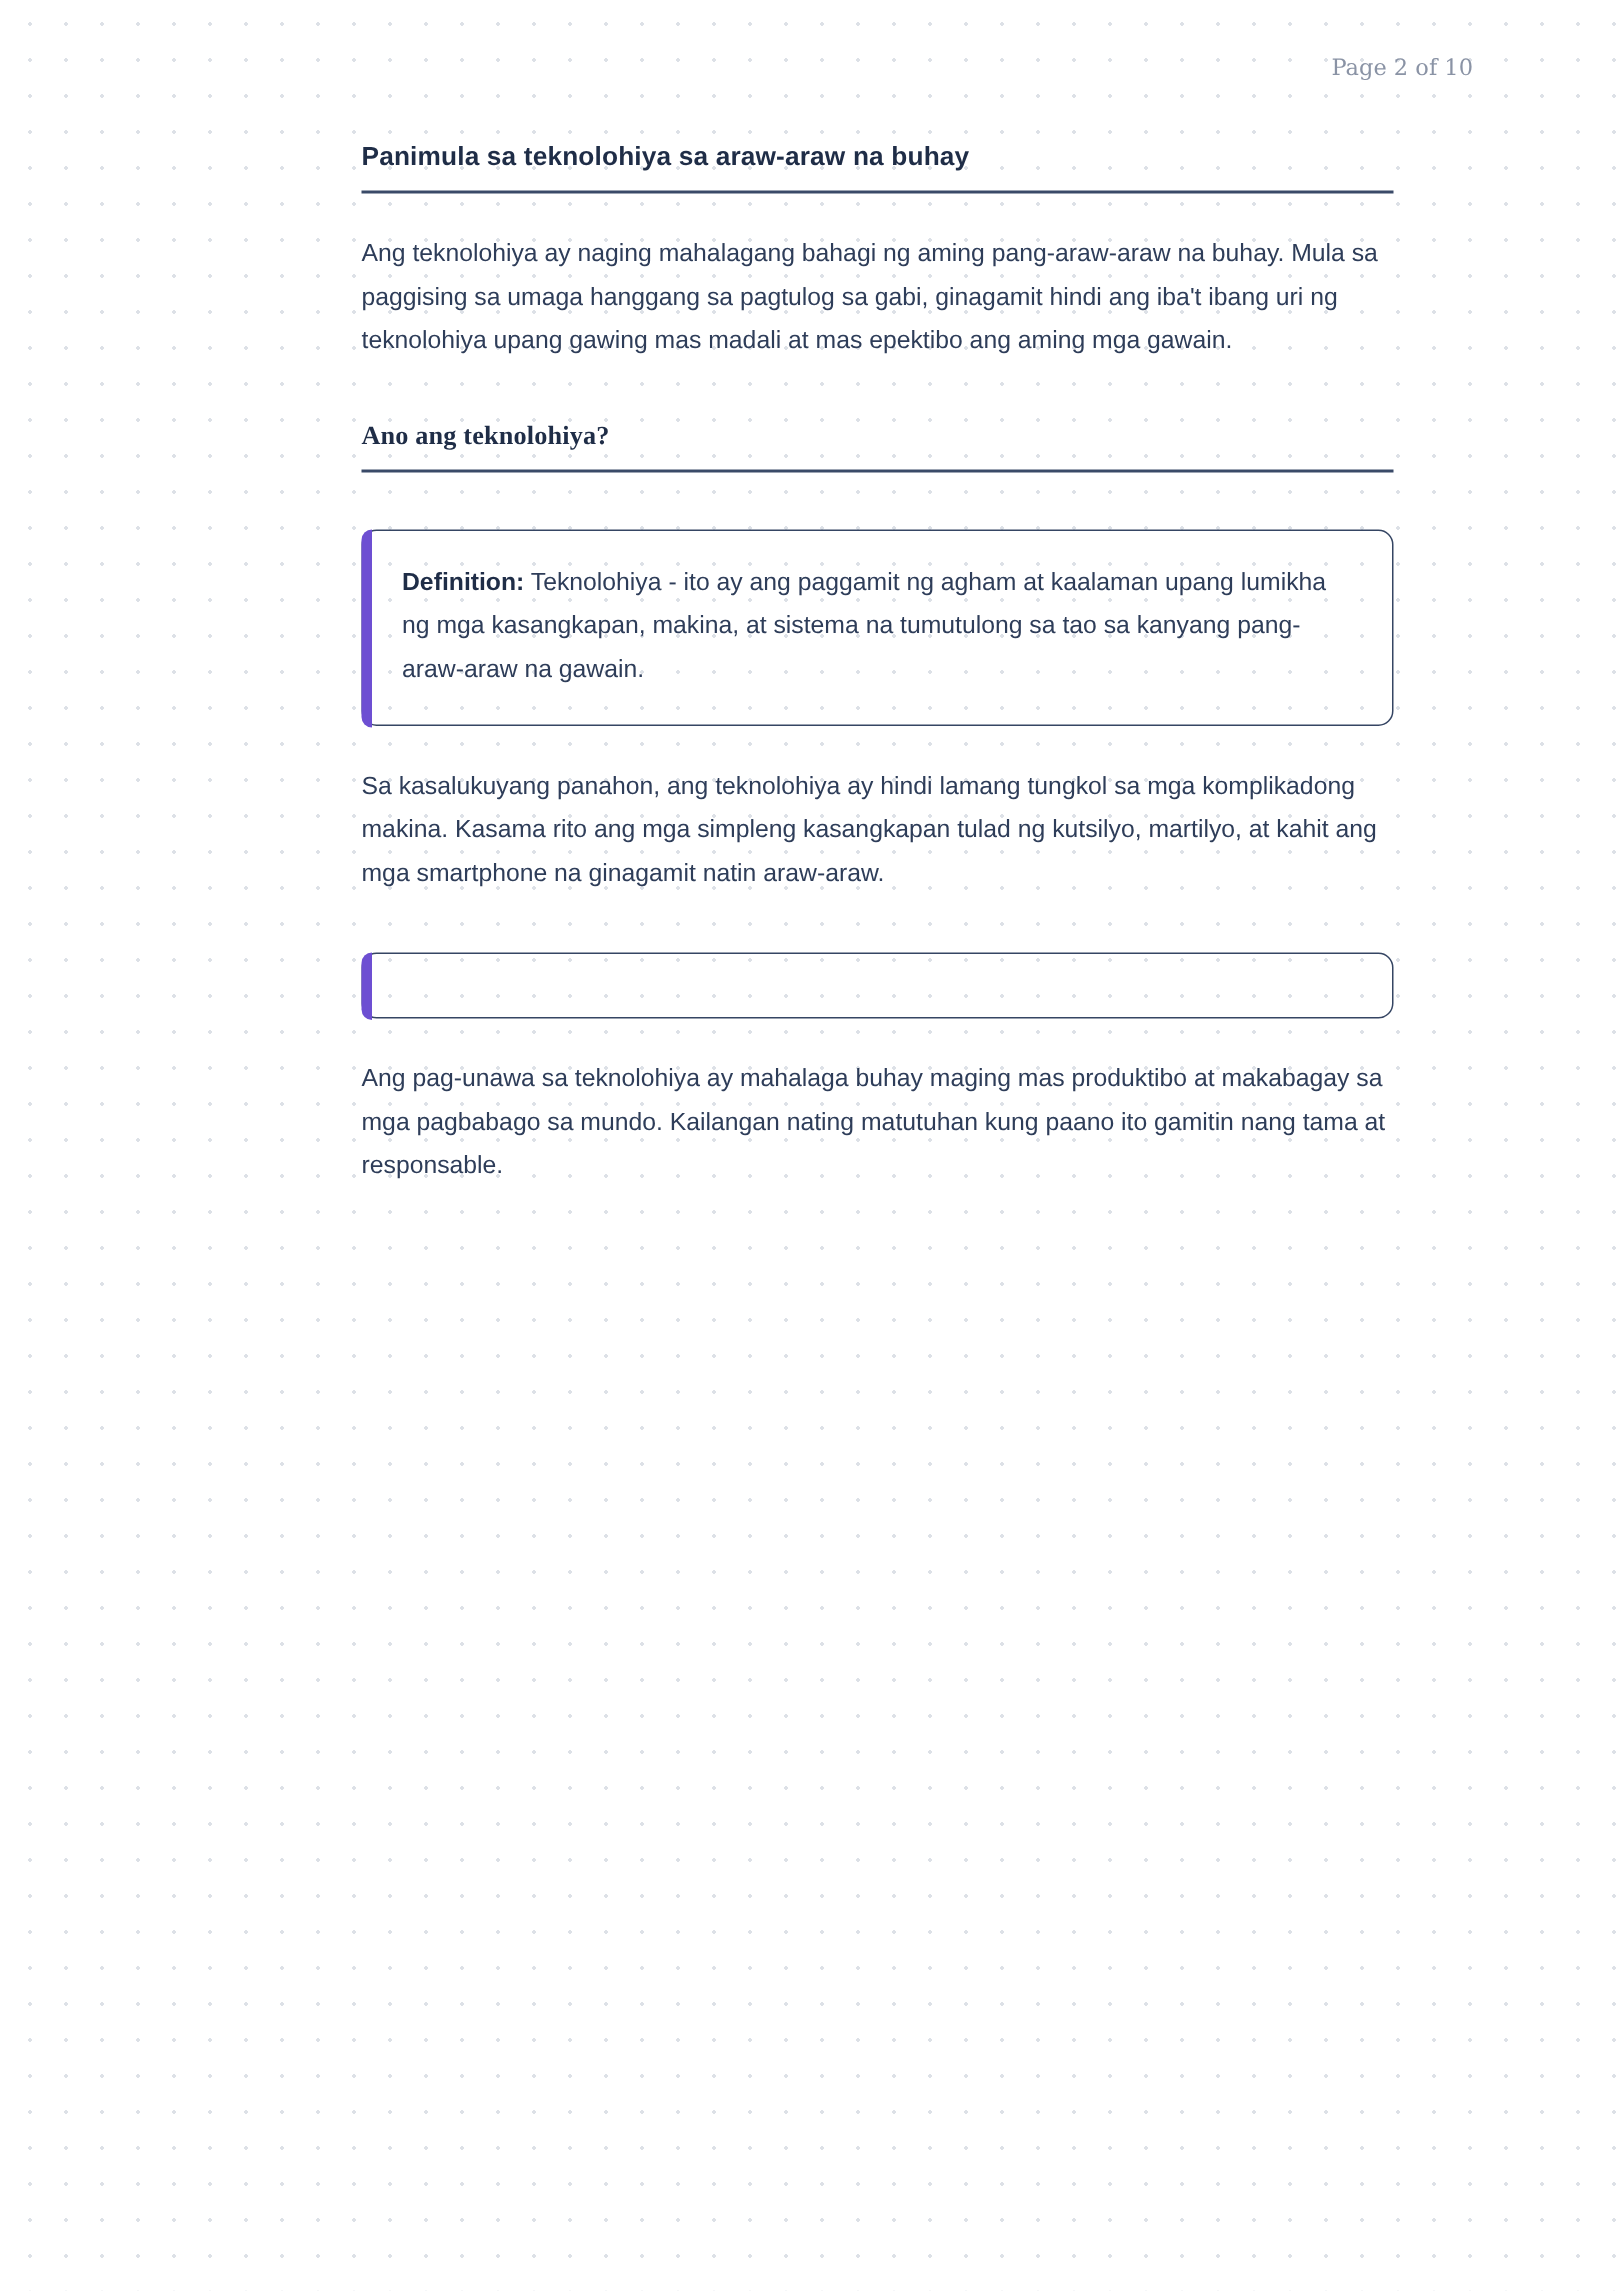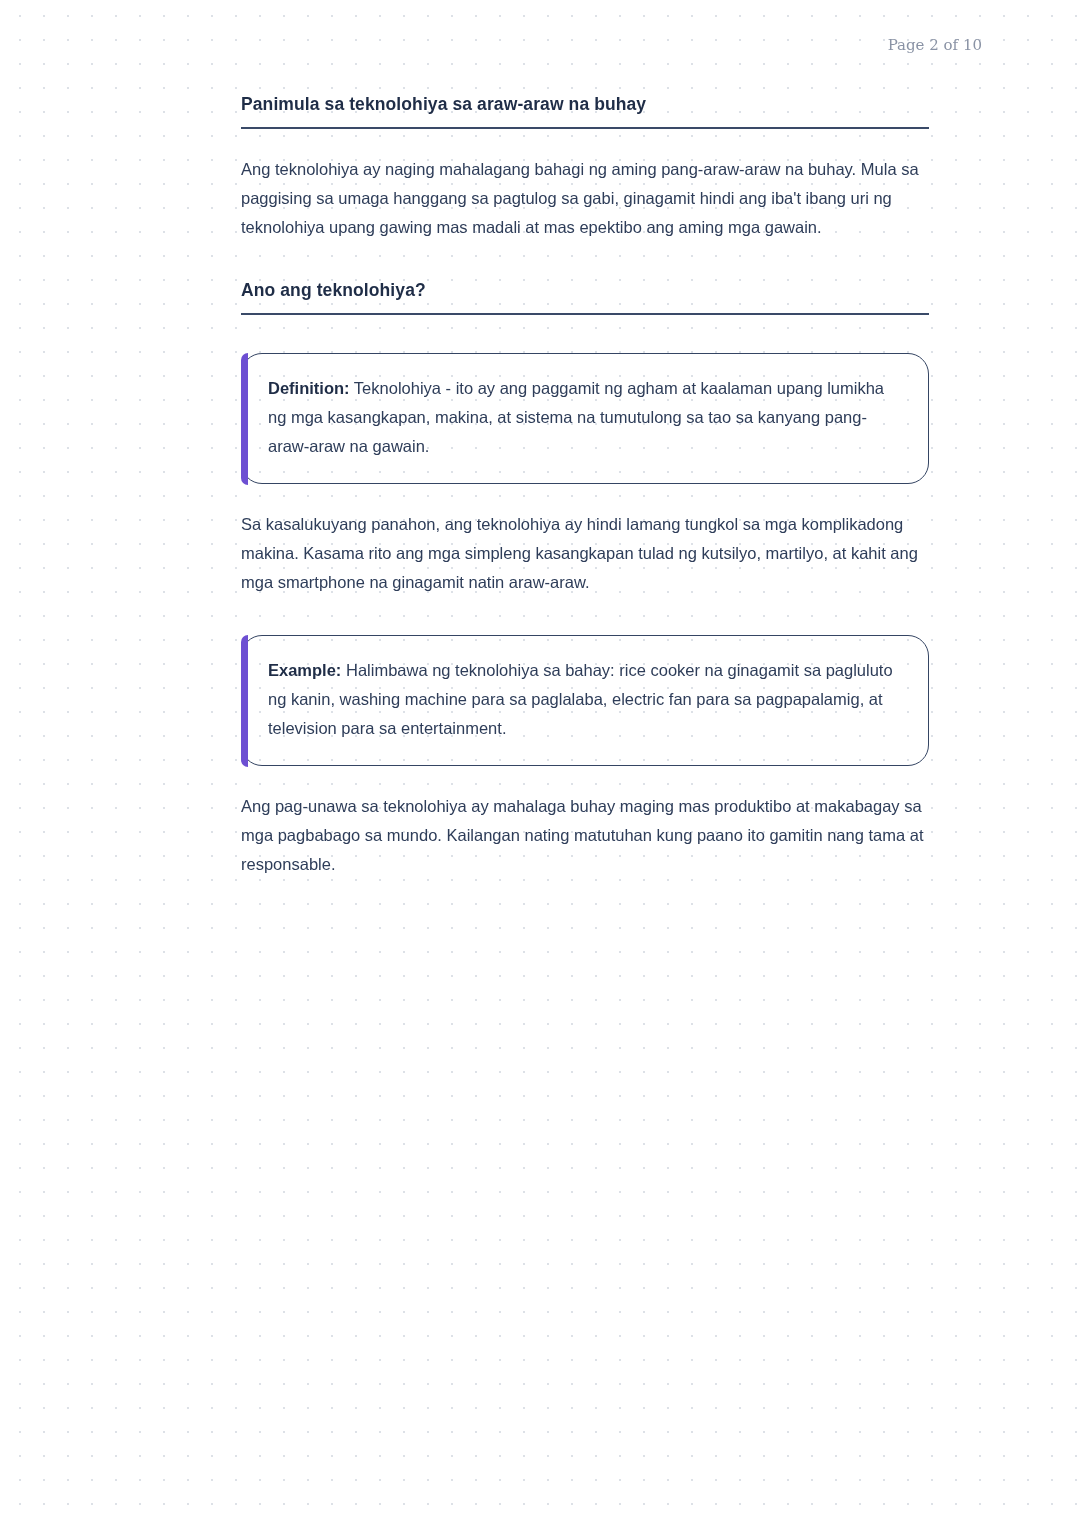--- a/index.html
+++ b/index.html
@@ -56,27 +56,27 @@
     width: 100%;
   }
 
   .paragraph {
     font-size: 16.5px;
     line-height: 29px;
     color: #2e3d59;
     margin-top: 26px;
   }
 
-  .gap-before-heading { margin-top: 38px; }
+  .gap-before-heading { margin-top: 38px; font-family: Liberation Serif, serif; }
 
   .callout {
     position: relative;
     margin-top: 38px;
     border: 1.5px solid #354563;
-    border-radius: 21px;
+    border-radius: 10px;
     padding: 20px 26px 22px 26px;
     background: transparent;
   }
 
   .callout .accent-bar {
     position: absolute;
     left: -1.5px;
     top: -1.5px;
     bottom: -1.5px;
     width: 7px;
@@ -129,23 +129,20 @@
         <div class="accent-bar"></div>
         <div class="callout-text">
           <span class="callout-label">Definition:</span><span> Teknolohiya - ito ay ang paggamit ng agham at kaalaman upang lumikha ng mga kasangkapan, makina, at sistema na tumutulong sa tao sa kanyang pang-araw-araw na gawain.</span>
         </div>
       </div>
 
       <p class="paragraph">Sa kasalukuyang panahon, ang teknolohiya ay hindi lamang tungkol sa mga komplikadong makina. Kasama rito ang mga simpleng kasangkapan tulad ng kutsilyo, martilyo, at kahit ang mga smartphone na ginagamit natin araw-araw.</p>
 
       <div class="callout">
         <div class="accent-bar"></div>
-        <div class="callout-text">
-          <span class="callout-label">Example:</span><span> Halimbawa ng teknolohiya sa bahay: rice cooker na ginagamit sa pagluluto ng kanin, washing machine para sa paglalaba, electric fan para sa pagpapalamig, at television para sa entertainment.</span>
-        </div>
       </div>
 
       <p class="paragraph">Ang pag-unawa sa teknolohiya ay mahalaga buhay maging mas produktibo at makabagay sa mga pagbabago sa mundo. Kailangan nating matutuhan kung paano ito gamitin nang tama at responsable.</p>
     </div>
 
   </div>
 
 
 </div>
 

